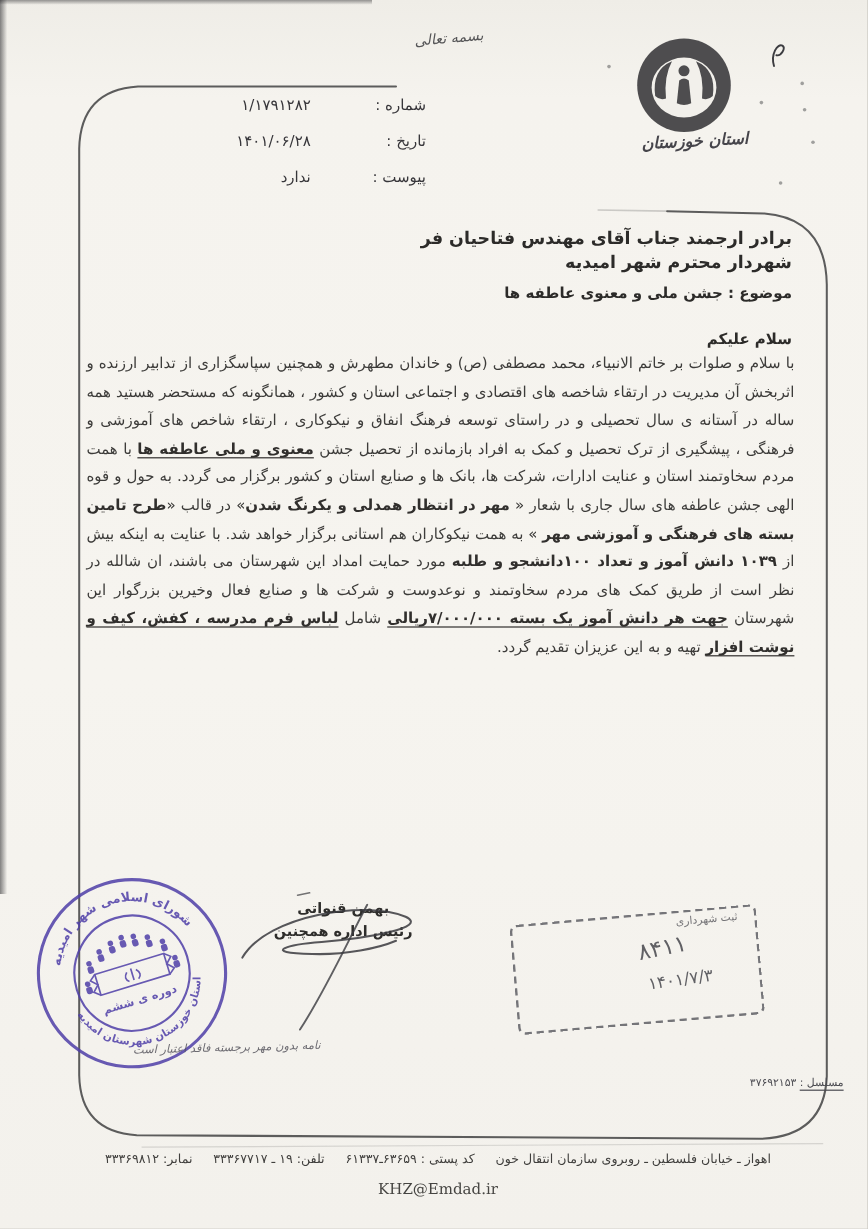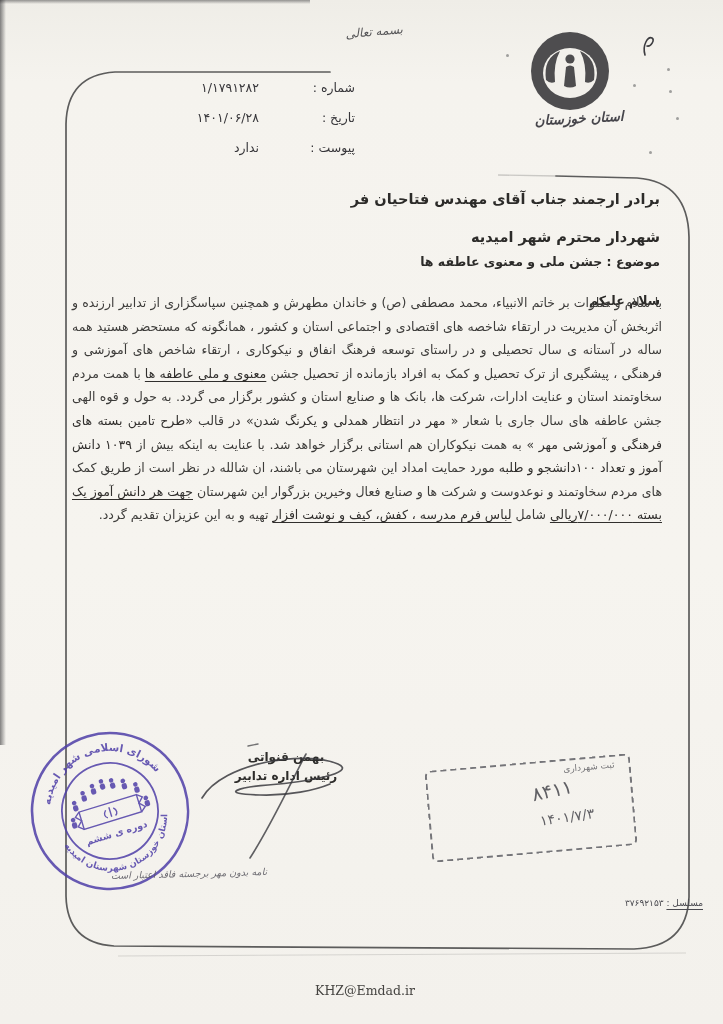--- a/index.html
+++ b/index.html
@@ -20,30 +20,30 @@
   .fields{left:150px;top:80px;width:205px;font-size:12.5px;color:#37363a;}
   .frow{display:flex;flex-direction:row;align-items:baseline;margin-bottom:15px;}
   .flabel{width:70px;letter-spacing:.5px;}
   .fvalue{margin-right:26px;letter-spacing:1px;}
   
   .logo{left:529px;top:30px;width:82px;height:82px;}
   .logo-caption{left:514px;top:110px;width:130px;text-align:center;font-size:13.5px;
      font-style:italic;color:#34333a;transform:rotate(-3deg);letter-spacing:1px;font-weight:bold;opacity:.9;}
   
   .recipients{left:80px;top:191px;width:580px;}
-  .r1{font-size:14.5px;font-weight:bold;color:#2c2b29;margin:0 0 22px 0;}
+  .r1{font-size:14.5px;font-weight:bold;color:#2c2b29;margin:0 0 4px 0;}
   .r2{font-size:14.5px;font-weight:bold;color:#2c2b29;margin:0 0 9px 0;}
   .subj{font-size:12.5px;font-weight:bold;color:#2c2b29;margin:0 0 24px 0;}
   .salam{font-size:12.5px;font-weight:bold;color:#2c2b29;margin:0;}
   .body-txt{left:72px;top:291px;width:590px;font-size:12.5px;line-height:23.6px;
      text-align:justify;color:#3d3c3a;}
   .body-txt p{margin:0;}
   .p2{margin-top:9px !important;text-indent:26px;}
   .p3{margin-top:8px !important;word-spacing:5px;}
-  .b{font-weight:normal;color:#312f2d;margin-top:14px;}
+  .b{font-weight:bold;color:#312f2d;margin-top:14px;}
   .u{text-decoration:underline;text-underline-offset:3px;text-decoration-thickness:1px;}
   
   .sig-block{left:228px;top:750px;width:116px;text-align:center;font-size:12px;
      font-weight:bold;color:#2e2d2b;}
   .sig-block div{margin-bottom:5px;}
   .sig-svg{left:188px;top:740px;}
   
   .registry{left:428px;top:762px;width:202px;height:88px;border:2px dashed #64646a;
      border-radius:6px;transform:rotate(-5deg);color:#4c4c52;opacity:.88;}
   .reg-title{position:absolute;top:3px;right:14px;font-size:9px;letter-spacing:2px;opacity:.85;}
@@ -121,21 +121,21 @@
     <p class="subj">موضوع : جشن ملی و معنوی عاطفه ها</p>
     <p class="salam">سلام علیکم</p>
   </div>
 
   <div class="abs body-txt">
     <p><span>با سلام و صلوات بر خاتم الانبیاء، محمد مصطفی (ص) و خاندان مطهرش و همچنین سپاسگزاری از تدابیر ارزنده و اثربخش آن مدیریت در ارتقاء شاخصه های اقتصادی و اجتماعی استان و کشور ، همانگونه که مستحضر هستید همه ساله در آستانه ی سال تحصیلی و در راستای توسعه فرهنگ انفاق و نیکوکاری ، ارتقاء شاخص های آموزشی و فرهنگی ، پیشگیری از ترک تحصیل و کمک به افراد بازمانده از تحصیل جشن </span><span class="b u">معنوی و ملی عاطفه ها</span><span> با همت مردم سخاوتمند استان و عنایت ادارات، شرکت ها، بانک ها و صنایع استان و کشور برگزار می گردد. به حول و قوه الهی جشن عاطفه های سال جاری با شعار « </span><span class="b">مهر در انتظار همدلی و یکرنگ شدن</span><span>» در قالب «</span><span class="b">طرح تامین بسته های فرهنگی و آموزشی مهر</span><span> » به همت نیکوکاران هم استانی برگزار خواهد شد. با عنایت به اینکه بیش از </span><span class="b">۱۰۳۹ دانش آموز و تعداد ۱۰۰دانشجو و طلبه</span><span> مورد حمایت امداد این شهرستان می باشند، ان شالله در نظر است از طریق کمک های مردم سخاوتمند و نوعدوست و شرکت ها و صنایع فعال وخیرین بزرگوار این شهرستان </span><span class="b u">جهت هر دانش آموز یک بسته ۷/۰۰۰/۰۰۰ریالی</span><span> شامل </span><span class="b u">لباس فرم مدرسه ، کفش، کیف و نوشت افزار</span><span> تهیه و به این عزیزان تقدیم گردد.</span></p>
   </div>
 
   <div class="abs sig-block">
     <div>بهمن قنواتی</div>
-    <div>رئیس اداره تدابیر</div>
+    <div>رئیس اداره همچنین</div>
   </div>
   <svg class="abs sig-svg" width="178" height="128" viewBox="0 0 178 128">
     <path d="M14,58 C35,22 118,10 150,24 C170,33 118,42 80,45 C52,47 28,54 72,55 C100,56 128,50 142,44" fill="none" stroke="#3a3a3e" stroke-width="1.7" opacity="0.85" stroke-linecap="round"></path>
     <path d="M118,14 C102,44 84,84 62,118" fill="none" stroke="#3a3a3e" stroke-width="1.6" opacity="0.8" stroke-linecap="round"></path>
     <path d="M60,6 L70,4" fill="none" stroke="#3a3a3e" stroke-width="1.4" opacity="0.7" stroke-linecap="round"></path>
   </svg>
 
   <div class="abs registry">
     <div class="reg-title">ثبت شهرداری</div>
     <div class="reg-num">۸۴۱۱</div>
@@ -204,15 +204,21 @@
     <text x="84" y="110" text-anchor="middle" font-size="9.5" font-weight="bold" fill="#4f3fa8">دوره ی ششم</text>
   </svg>
 
   <div class="abs validity">نامه بدون مهر برجسته فاقد اعتبار است</div>
 
   <div class="abs serial" dir="rtl">
     <span class="u">مسلسل :</span>
     <span>۳۷۶۹۲۱۵۳</span>
   </div>
 
+  <div class="abs footer-line1" dir="rtl">
+    <span>اهواز ـ خیابان فلسطین ـ روبروی سازمان انتقال خون</span>
+    <span>کد پستی : ۶۳۶۵۹ـ۶۱۳۳۷</span>
+    <span>تلفن: ۱۹ ـ ۳۳۳۶۷۷۱۷</span>
+    <span>نمابر: ۳۳۳۶۹۸۱۲</span>
+  </div>
   <div class="abs footer-email">KHZ@Emdad.ir</div>
 
 </div>
 
 </body></html>

